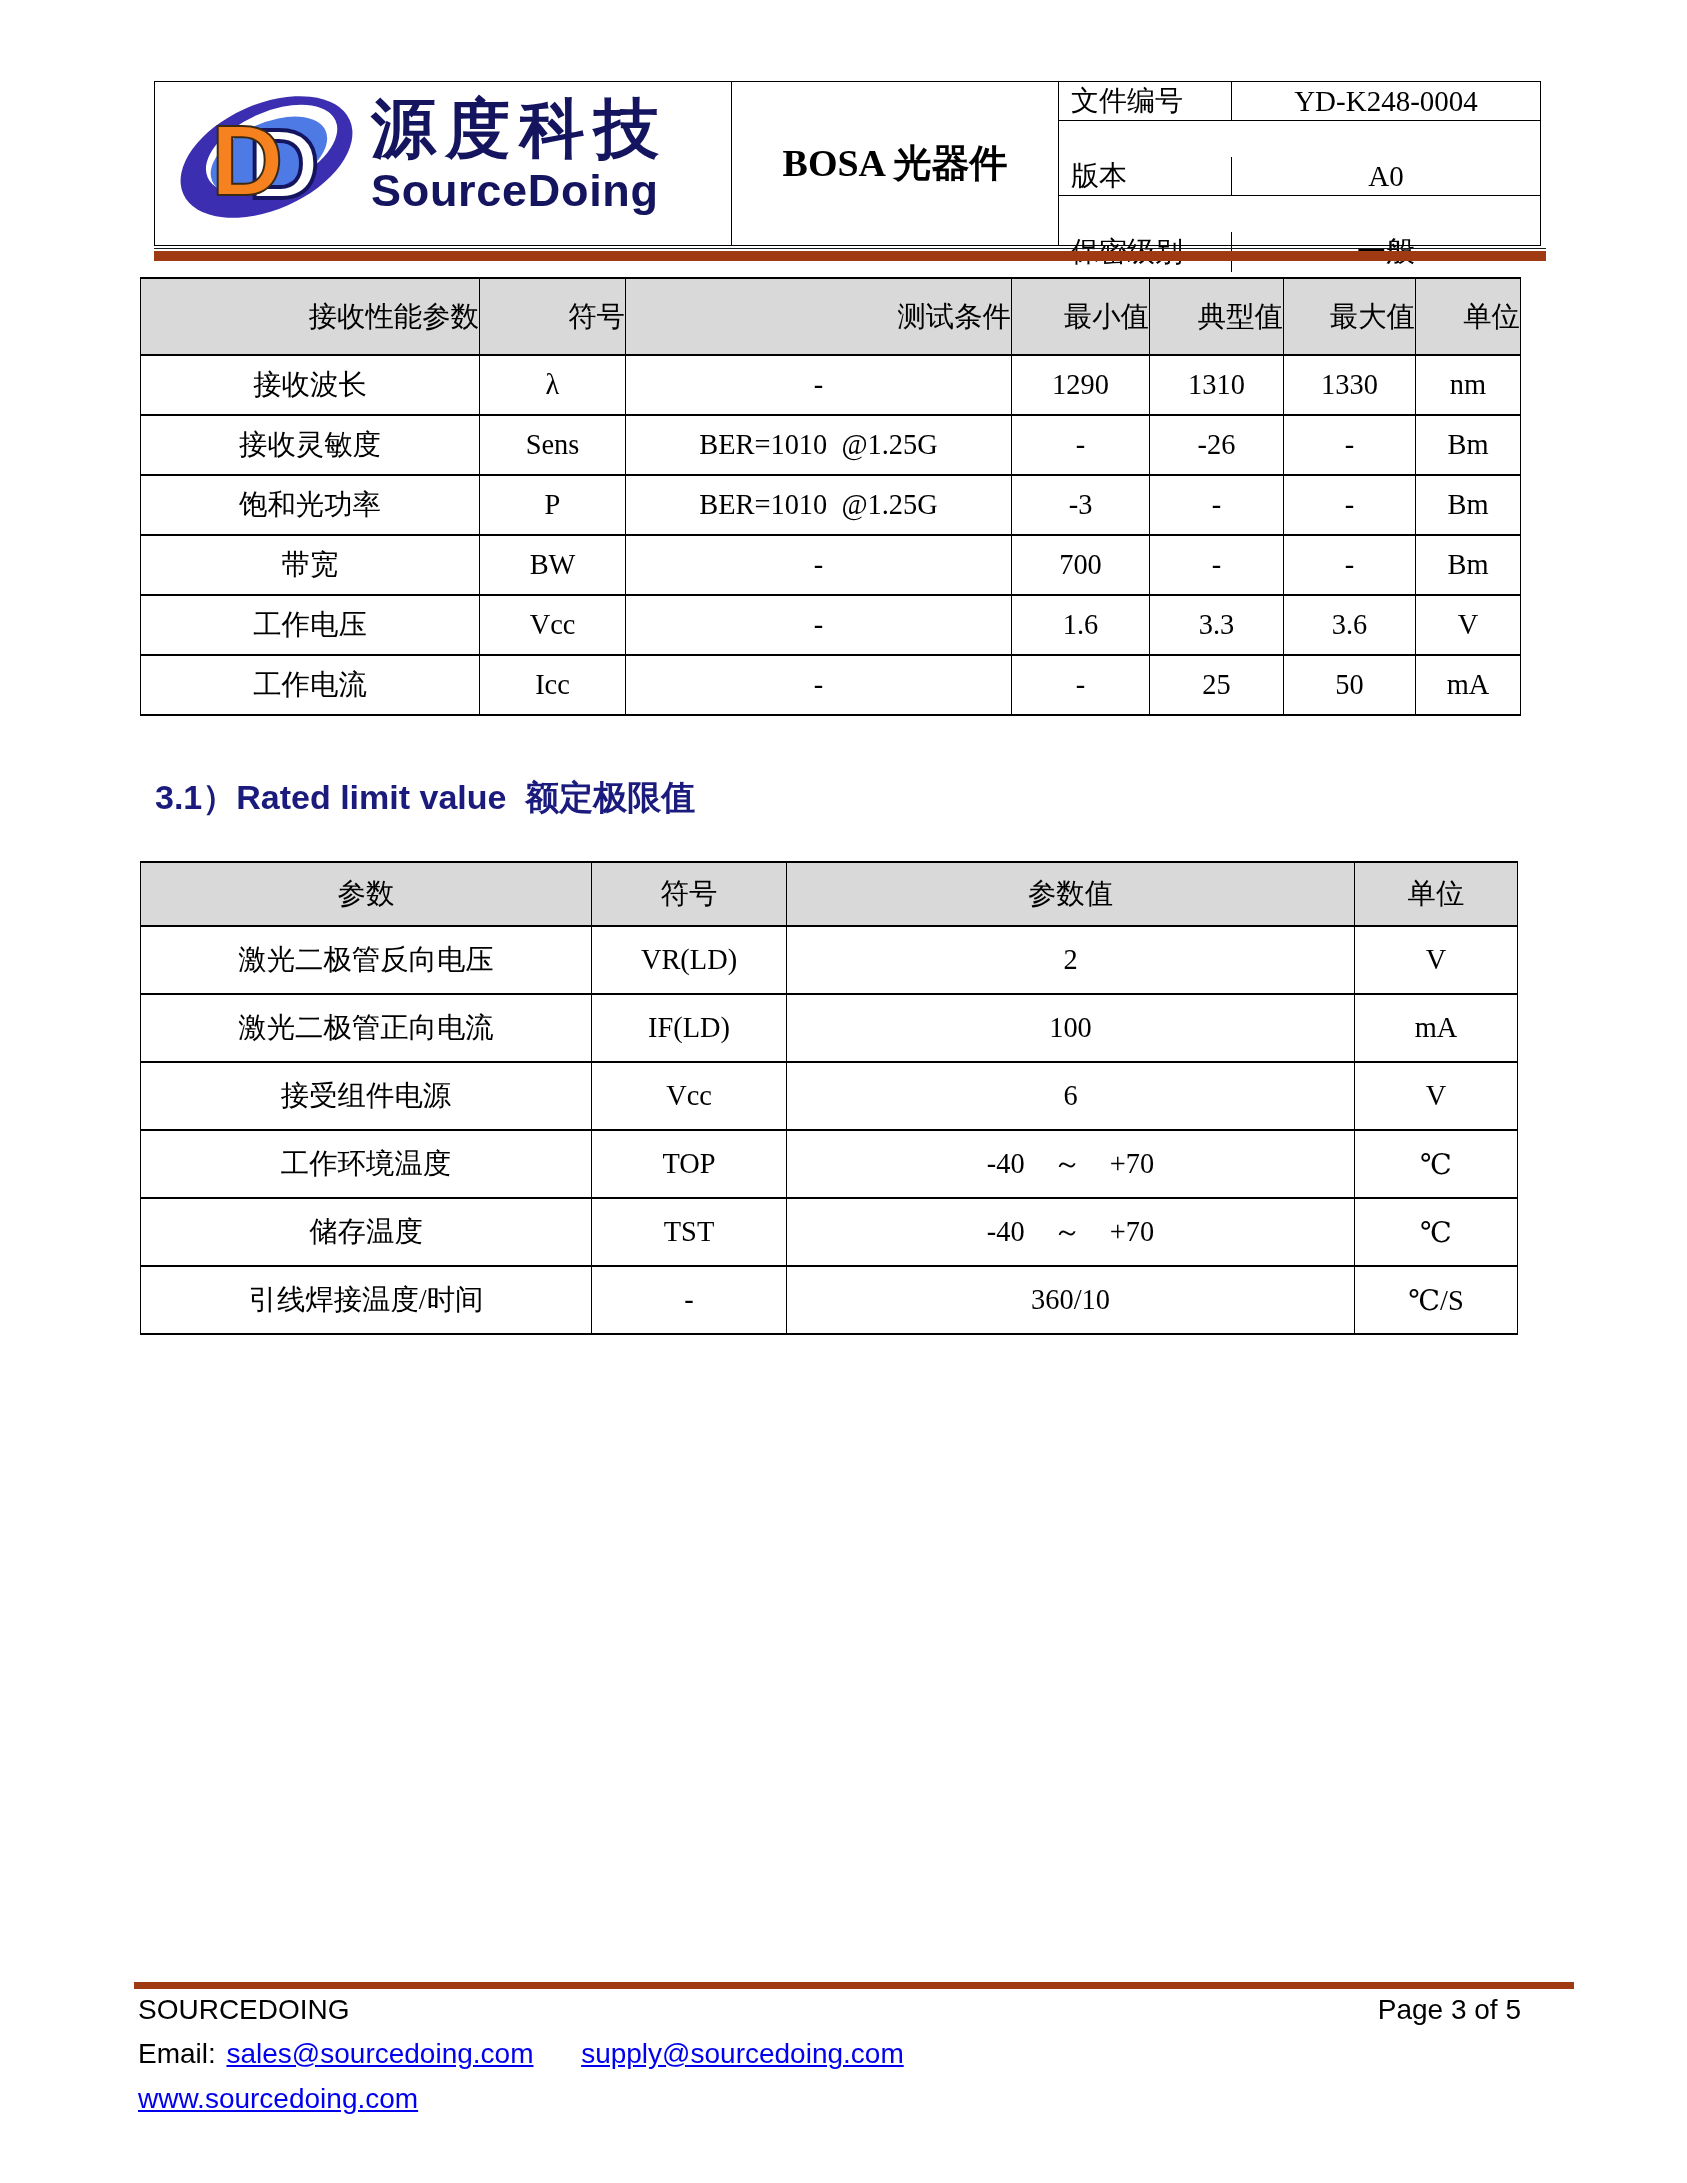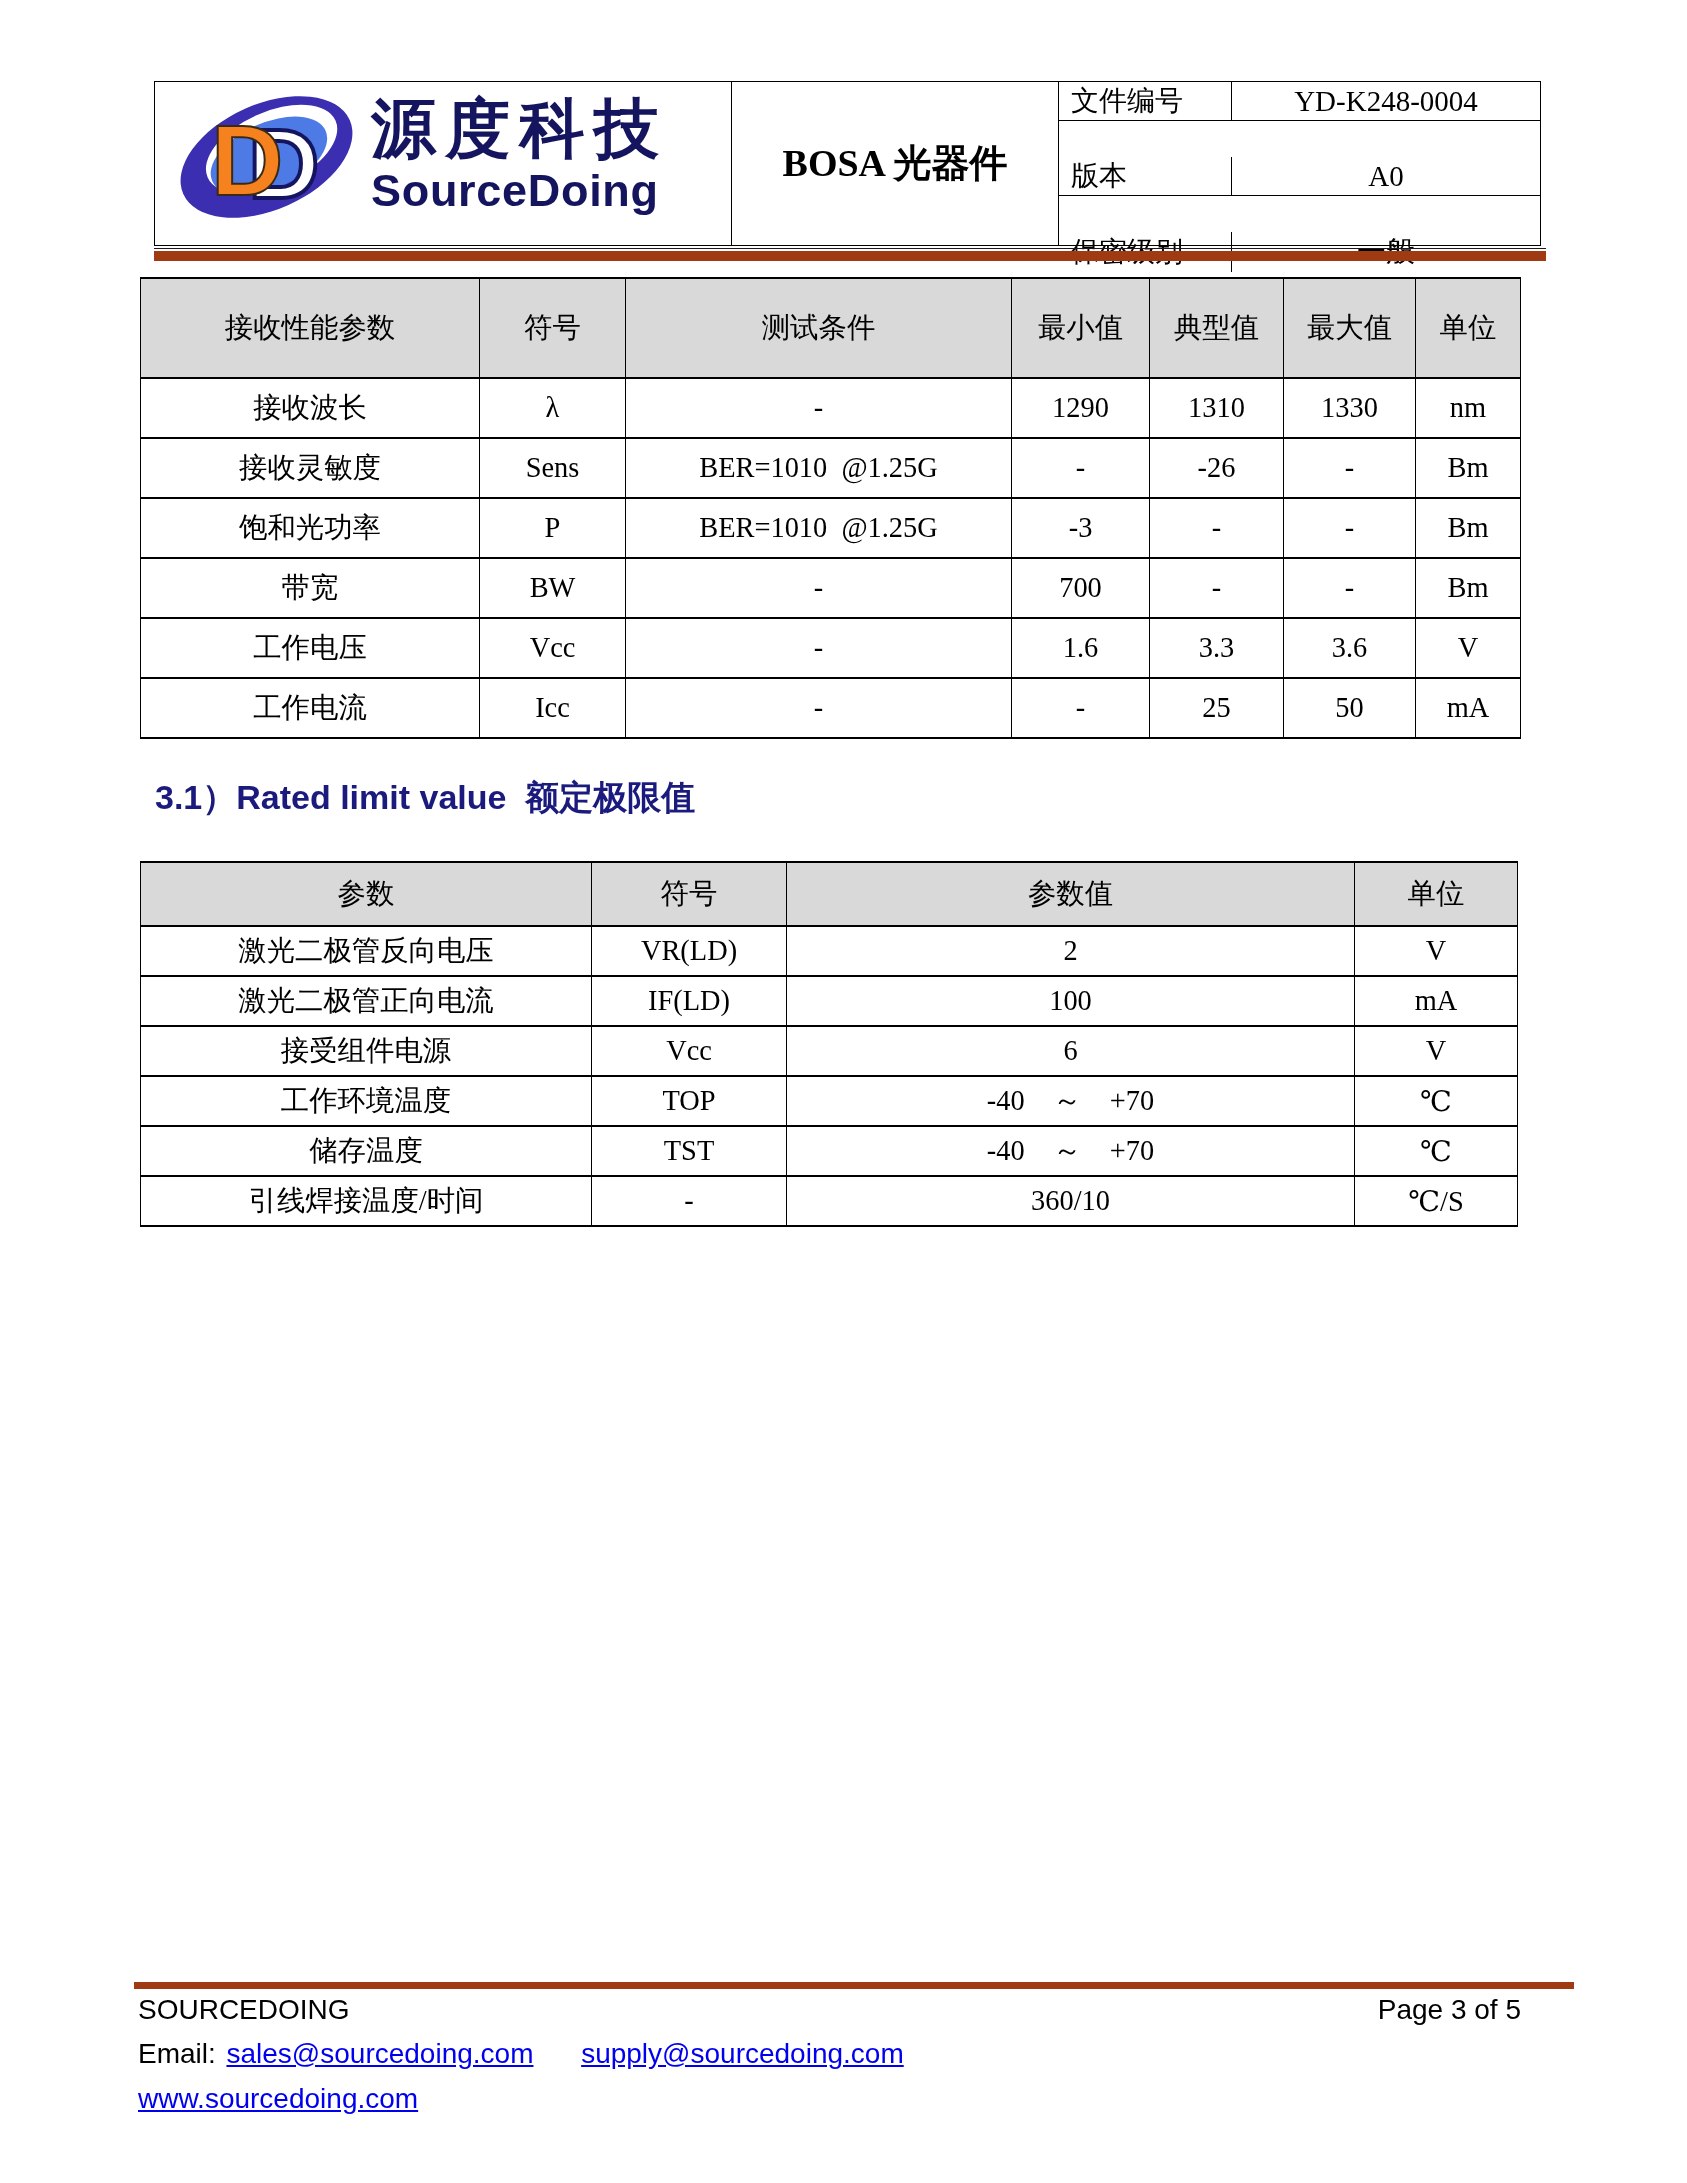--- a/index.html
+++ b/index.html
@@ -37,25 +37,25 @@
   table.doc{
     position:absolute;left:140px;border-collapse:collapse;table-layout:fixed;
     font-size:28.4px;text-align:center;
   }
   table.doc th,table.doc td{
     border:1.3px solid #000;border-top-width:2.6px;border-bottom-width:2.6px;
     padding:0;vertical-align:middle;font-weight:normal;overflow:hidden;white-space:nowrap;
   }
   table.doc thead th{background:#d9d9d9;}
   #table1{top:277px;width:1377px;}
-  #table1 thead tr{height:100px;}
+  #table1 thead tr{height:77px;text-align:right;}
   #table1 tbody tr{height:60px;}
   #table2{top:861px;width:1377px;}
   #table2 thead tr{height:64px;margin-left:20px;}
-  #table2 tbody tr{height:50px;margin-left:13px;}
+  #table2 tbody tr{height:68px;margin-left:13px;}
   
   #section-heading{
     position:absolute;left:155px;top:775px;margin:0;
     font-family:"Liberation Sans","DejaVu Sans",sans-serif;
     font-size:34px;font-weight:bold;color:#1b1b7e;white-space:nowrap;
   }
   
   #footer-rule{position:absolute;left:134px;top:1982px;width:1440px;height:6.6px;background:#a03a12;}
   .footer-text{font-family:"Liberation Sans","DejaVu Sans",sans-serif;font-size:28px;color:#000;}
   #footer-line1{position:absolute;left:138px;top:1994px;width:1383px;display:flex;justify-content:space-between;}

